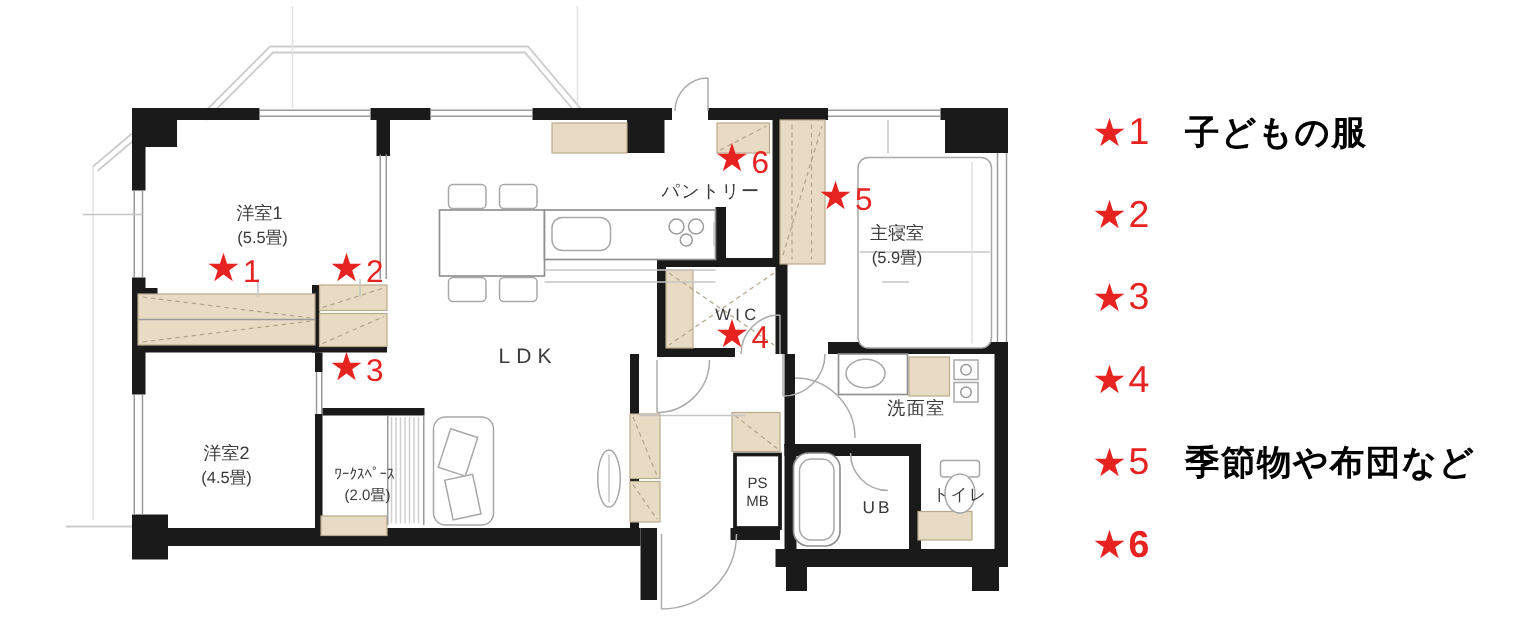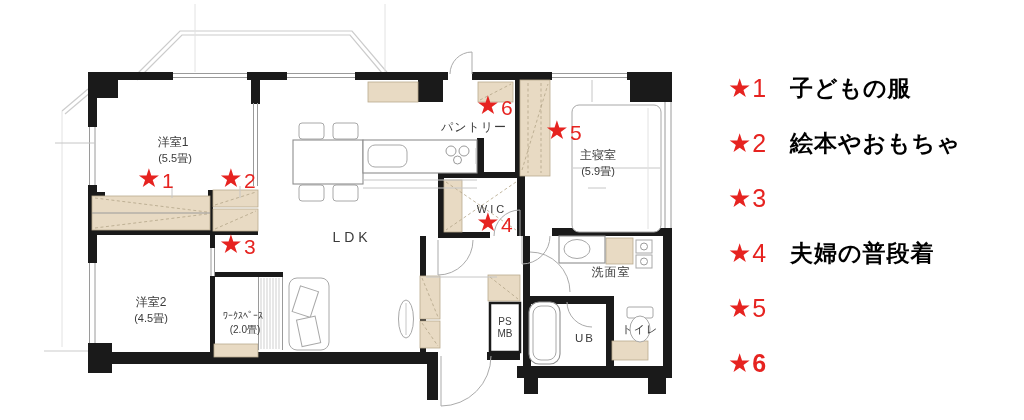--- a/index.html
+++ b/index.html
@@ -273,40 +273,39 @@
           <span class="leg-star">★</span>
           <span class="leg-num">1</span>
         </span>
       <span class="leg-label">子どもの服</span>
     </div>
     <div class="leg-row" style="top:126px">
       <span class="leg-marker">
           <span class="leg-star">★</span>
           <span class="leg-num">2</span>
         </span>
-      <span class="leg-label">絵本やおもちゃ</span>
     </div>
     <div class="leg-row" style="top:181px">
       <span class="leg-marker">
           <span class="leg-star">★</span>
           <span class="leg-num">3</span>
         </span>
     </div>
     <div class="leg-row" style="top:236px">
       <span class="leg-marker">
           <span class="leg-star">★</span>
           <span class="leg-num">4</span>
         </span>
-      <span class="leg-label">夫婦の普段着</span>
     </div>
     <div class="leg-row" style="top:291px">
       <span class="leg-marker">
           <span class="leg-star">★</span>
           <span class="leg-num">5</span>
         </span>
+      <span class="leg-label">季節物や布団など</span>
     </div>
     <div class="leg-row" style="top:346px">
       <span class="leg-marker">
           <span class="leg-star">★</span>
           <span class="leg-num bold">6</span>
         </span>
     </div>
   </div>
 
 </div>

